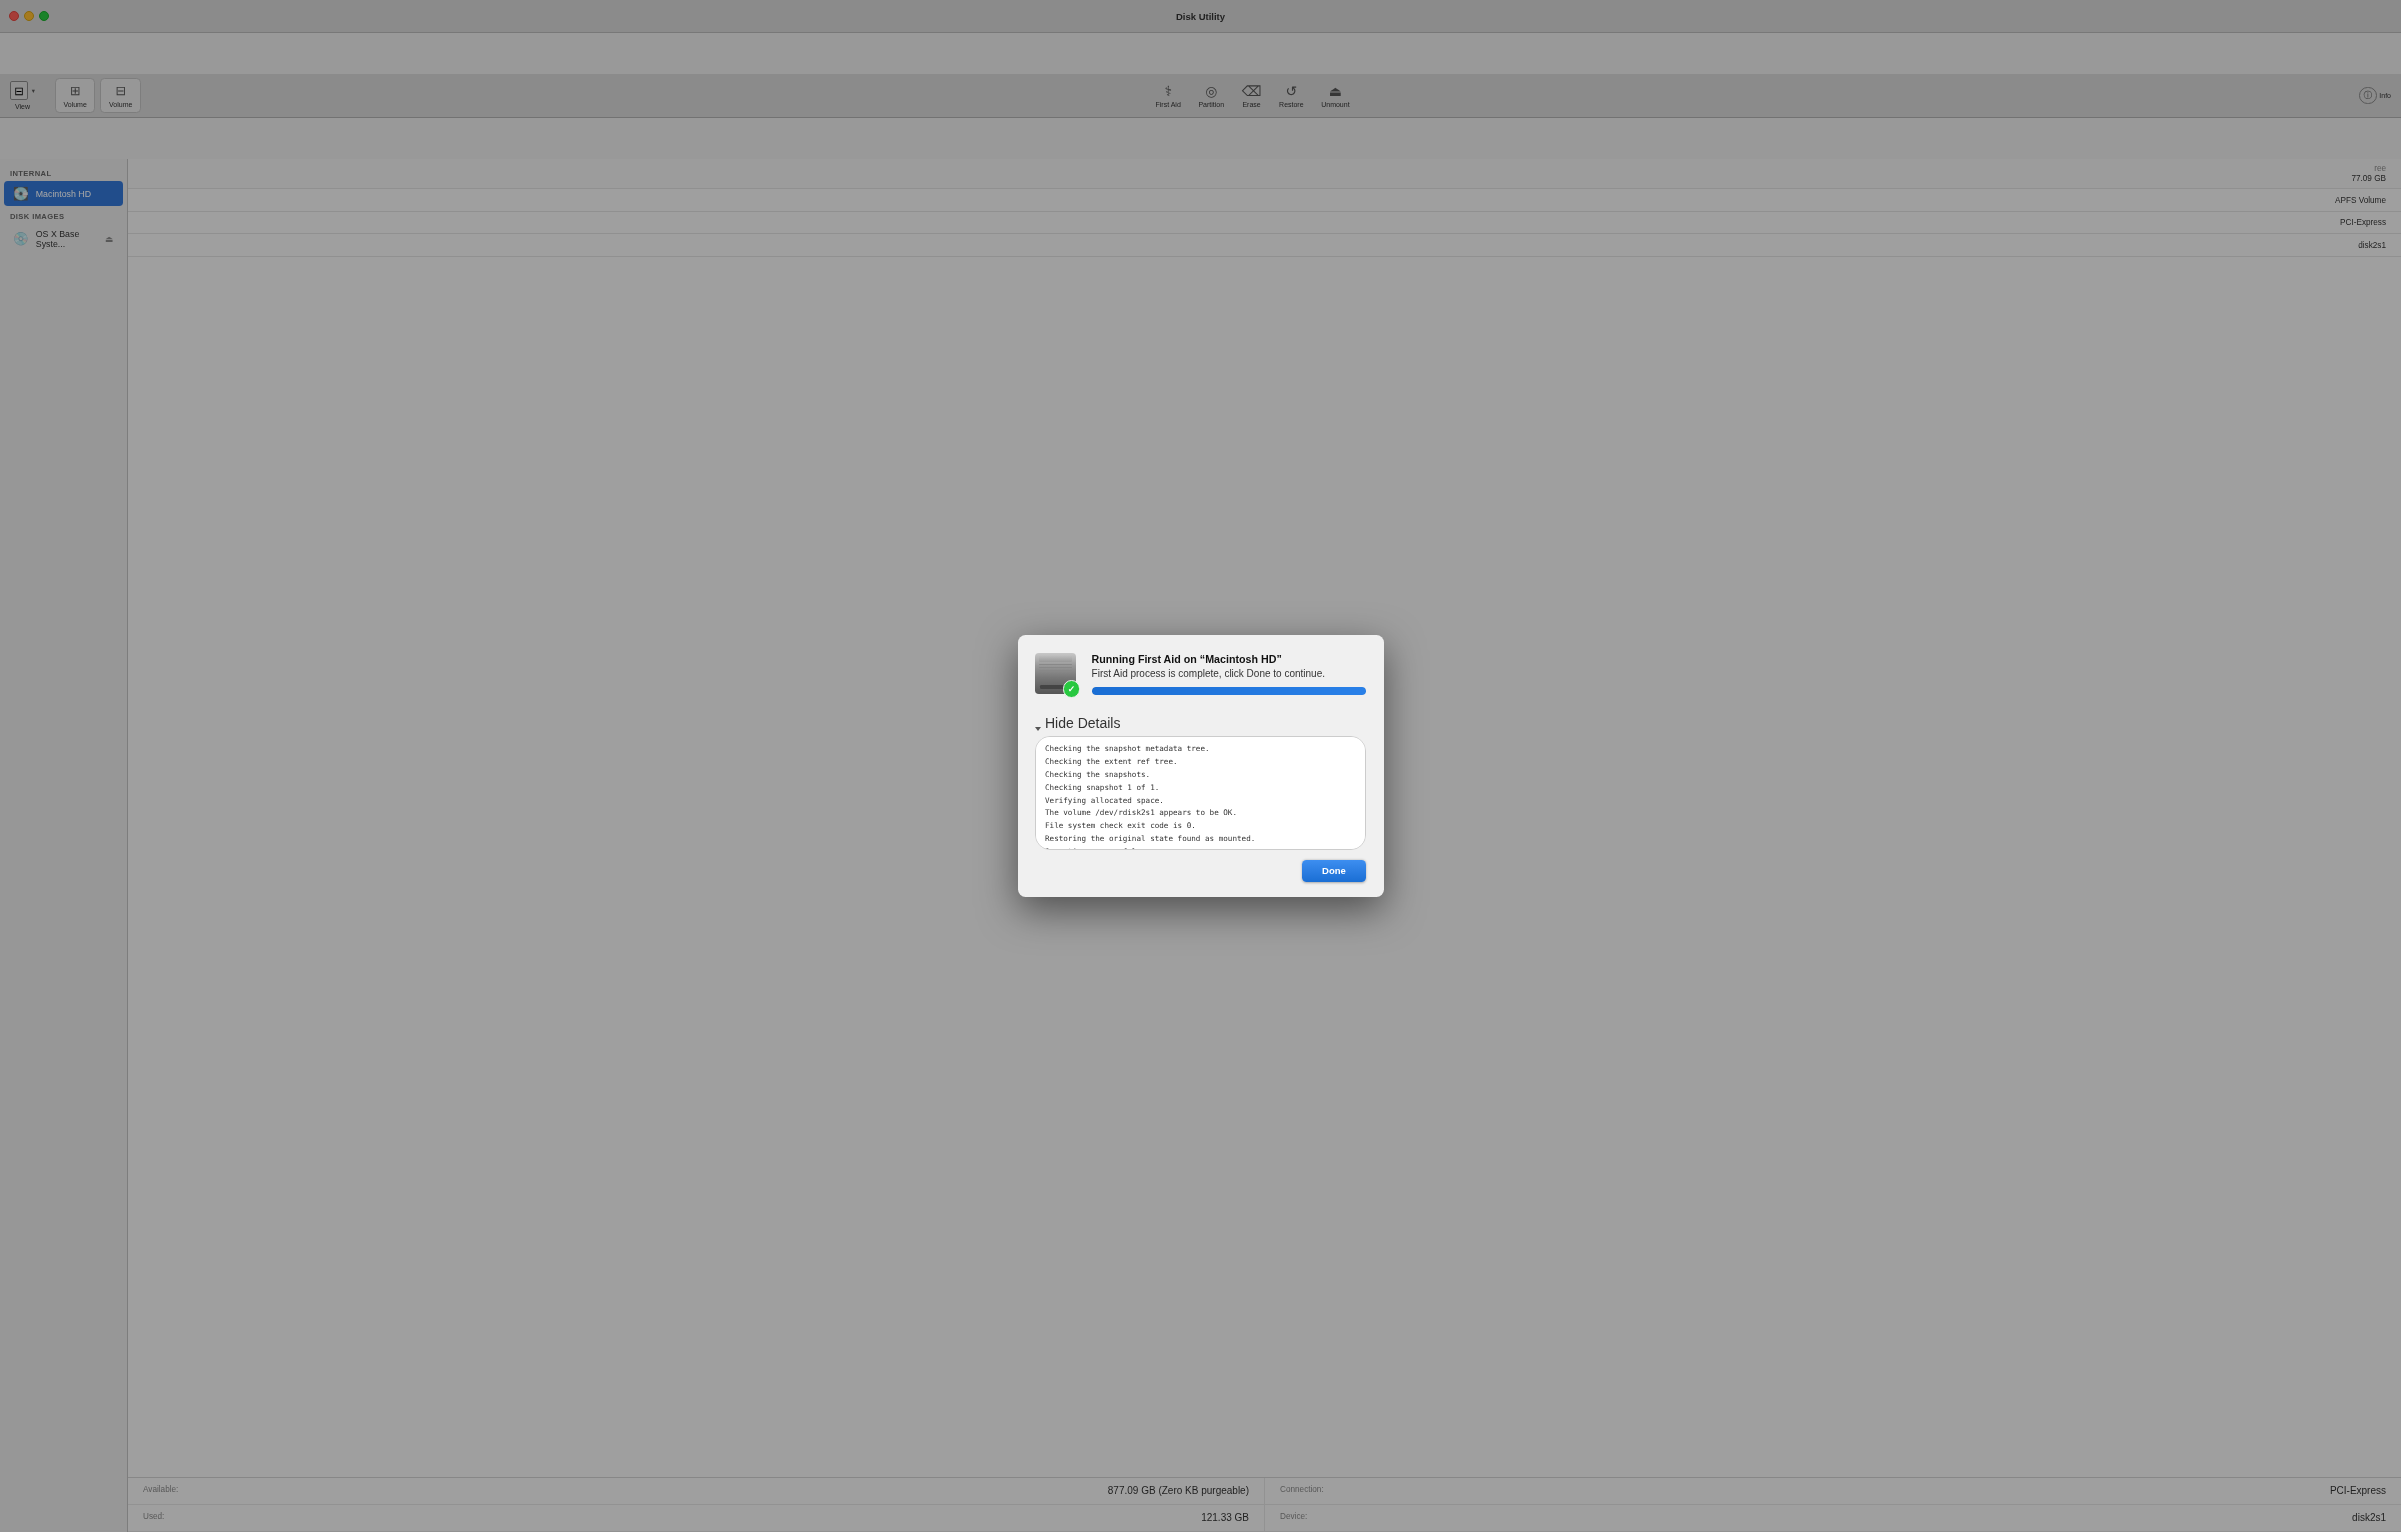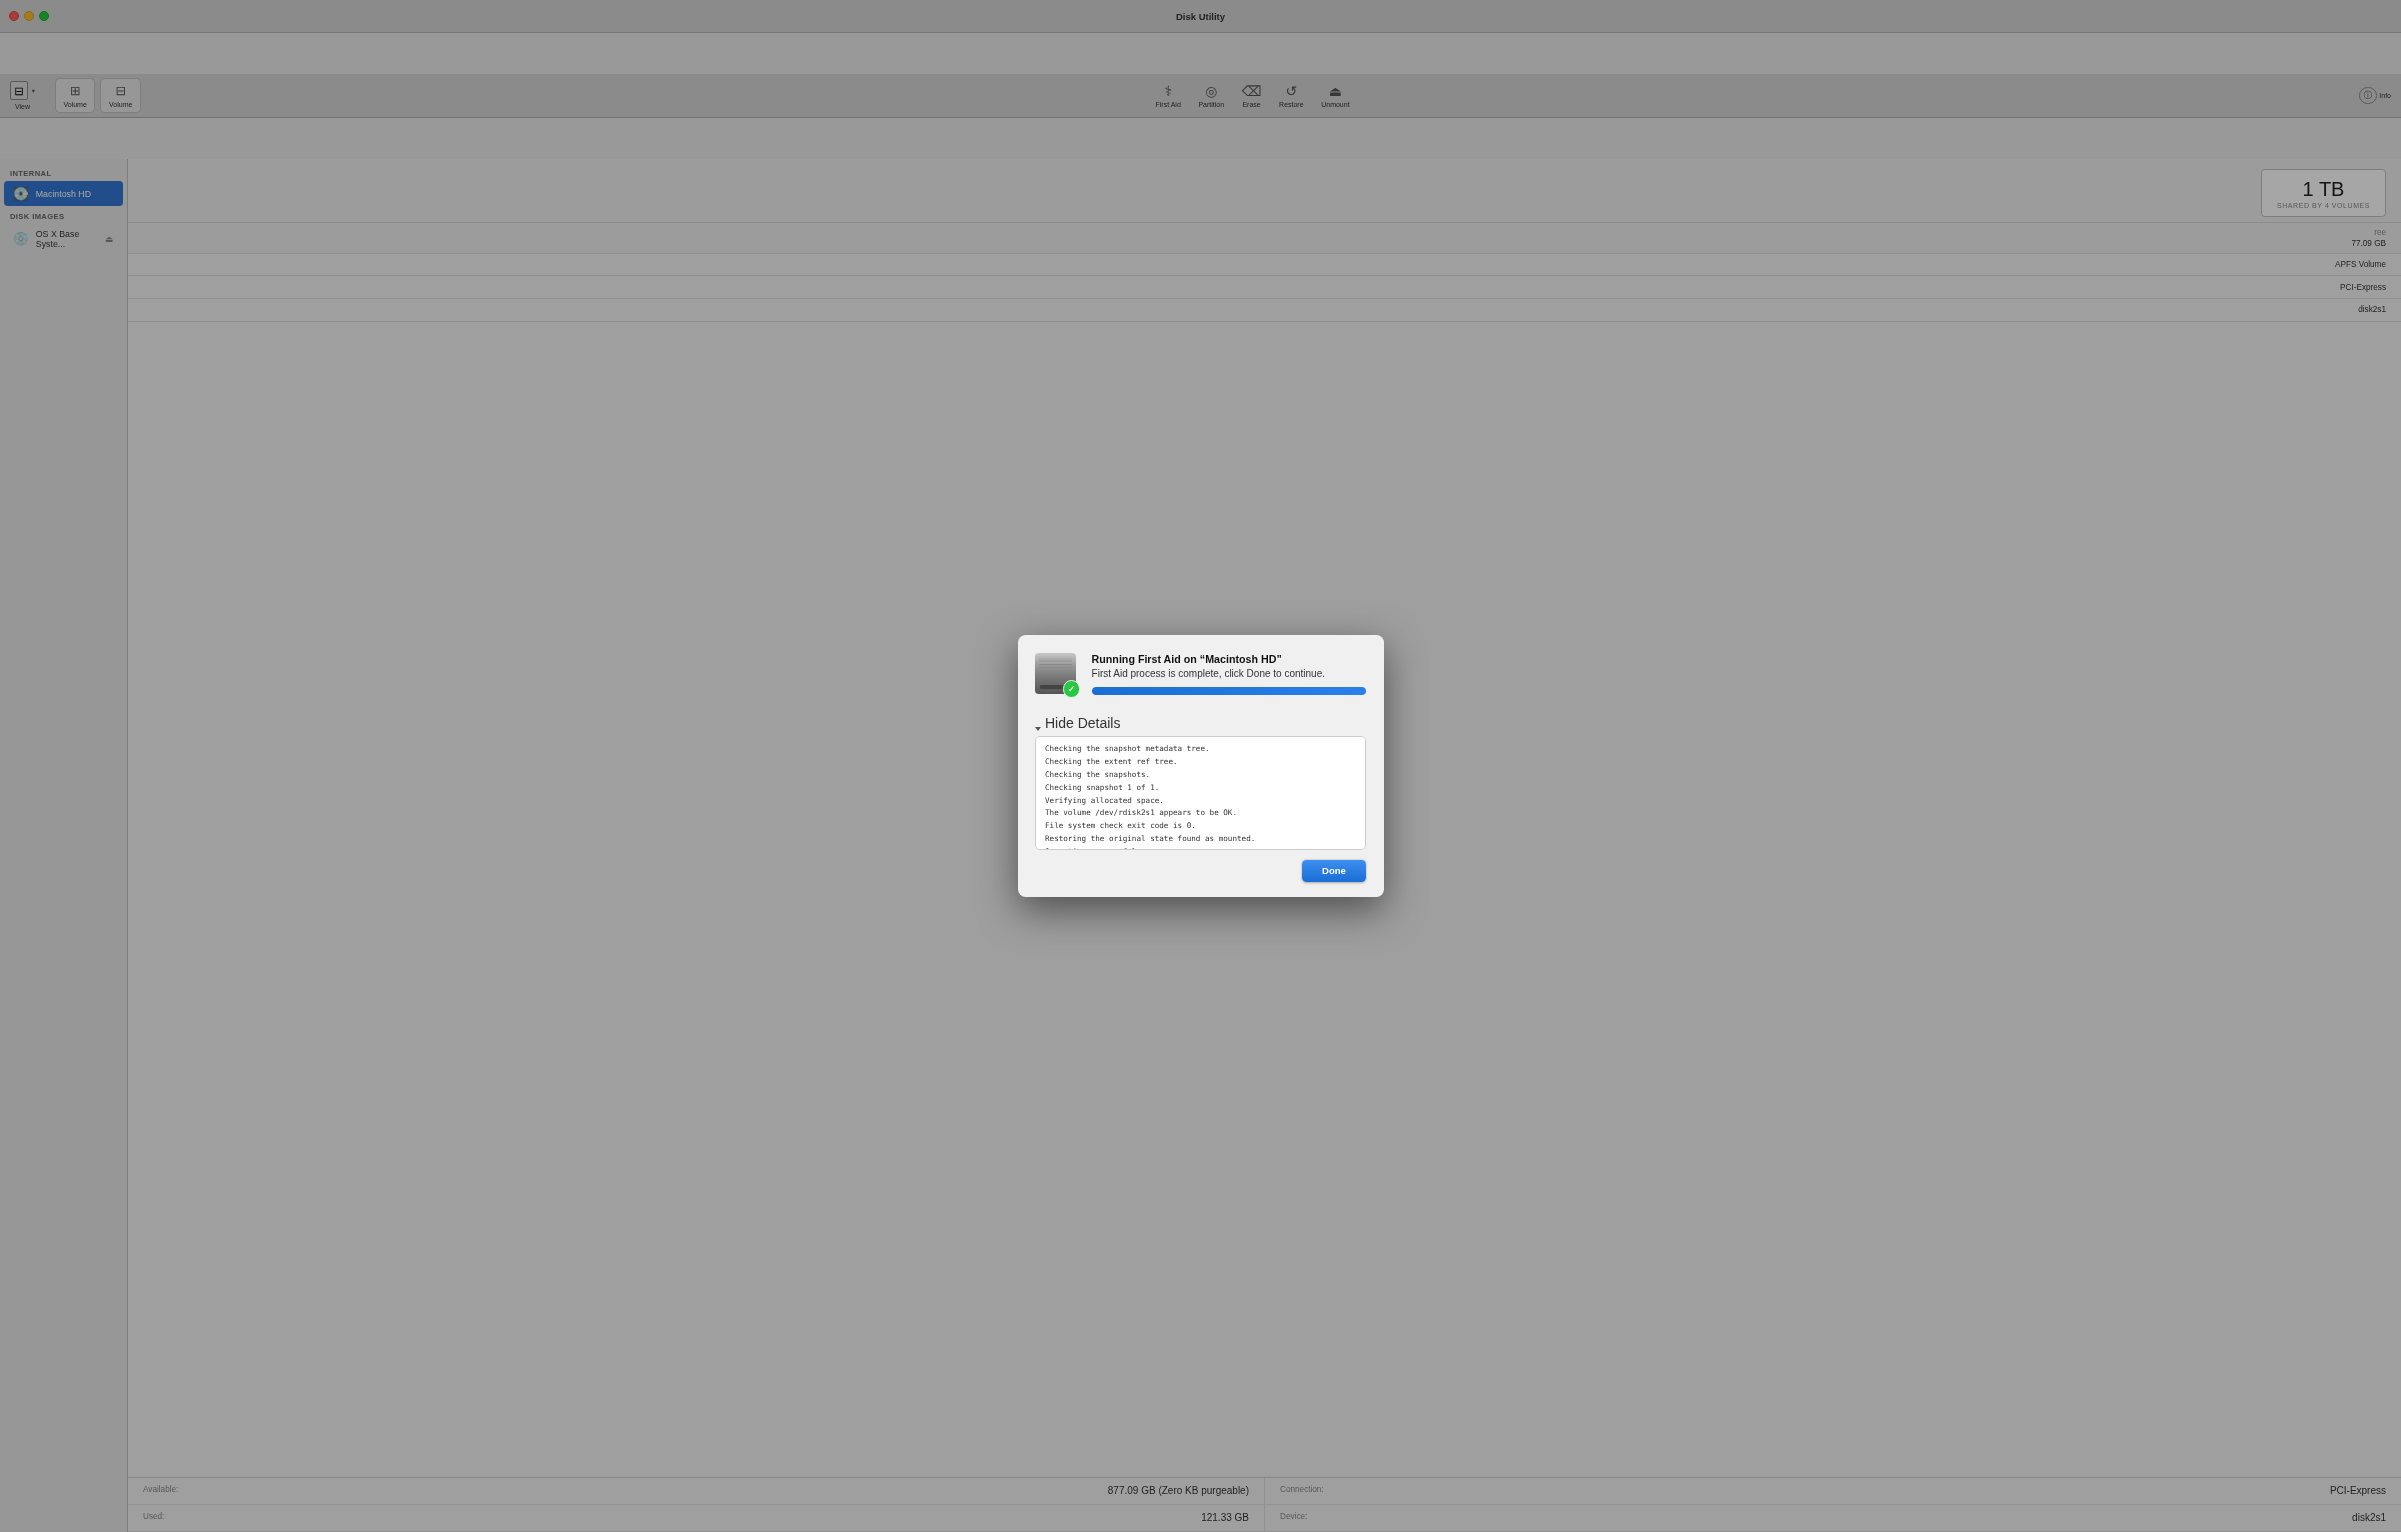--- a/index.html
+++ b/index.html
@@ -361,21 +361,21 @@
       width: 0;
       height: 0;
       border-left: 3.2px solid transparent;
       border-right: 3.2px solid transparent;
       border-top: 4.4px solid #555;
     }
 
     .details-log {
       background: #fff;
       border: 0.6px solid #ccc;
-      border-radius: 5px;
+      border-radius: 15px;
       padding: 6.3px 8.8px;
       font-size: 7.6px;
       color: #333;
       line-height: 1.7;
       height: 114px;
       overflow-y: auto;
       font-family: monospace;
       margin-bottom: 10px;
     }
 
@@ -507,26 +507,20 @@
 
       <div class="sidebar-item">
         <span class="sidebar-item-icon">💿</span>
         <span class="sidebar-item-label">OS X Base Syste...</span>
         <span class="sidebar-eject">⏏</span>
       </div>
     </div>
 
     <div class="right-panel">
 
-      <div style="display:flex; justify-content:flex-end; padding: 10px 15px 5px; background:#f0f0f0; border-bottom: 0.6px solid #d8d8d8;">
-        <div class="disk-size-box">
-          <div class="disk-size-value">1 TB</div>
-          <div class="disk-size-label">SHARED BY 4 VOLUMES</div>
-        </div>
-      </div>
 
       <div style="display:flex; flex-direction:column; flex:1; background:#f5f5f5; overflow-y:auto;">
 
         <div style="background:#f0f0f0; padding: 5px 15px; border-bottom: 0.6px solid #ddd; display:flex; justify-content:flex-end;">
           <div style="display:flex; flex-direction:column; align-items:flex-end; gap:1.3px;">
             <span style="font-size:8.2px;color:#888;">ree</span>
             <span style="font-size:8.2px;color:#333;">77.09 GB</span>
           </div>
         </div>
 

